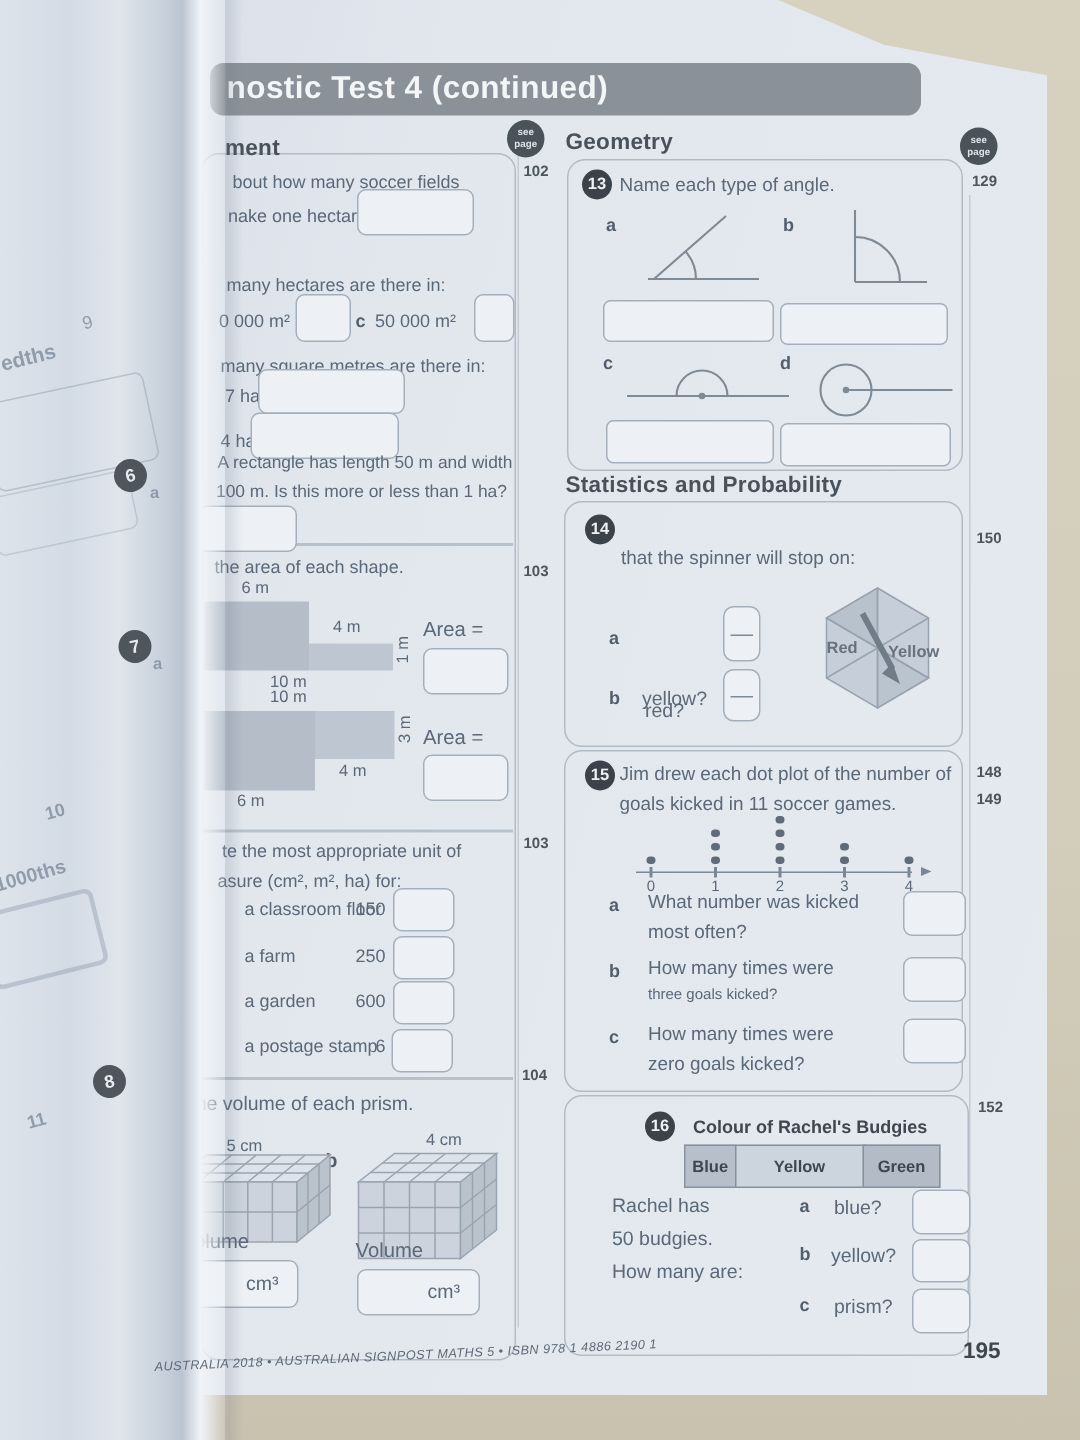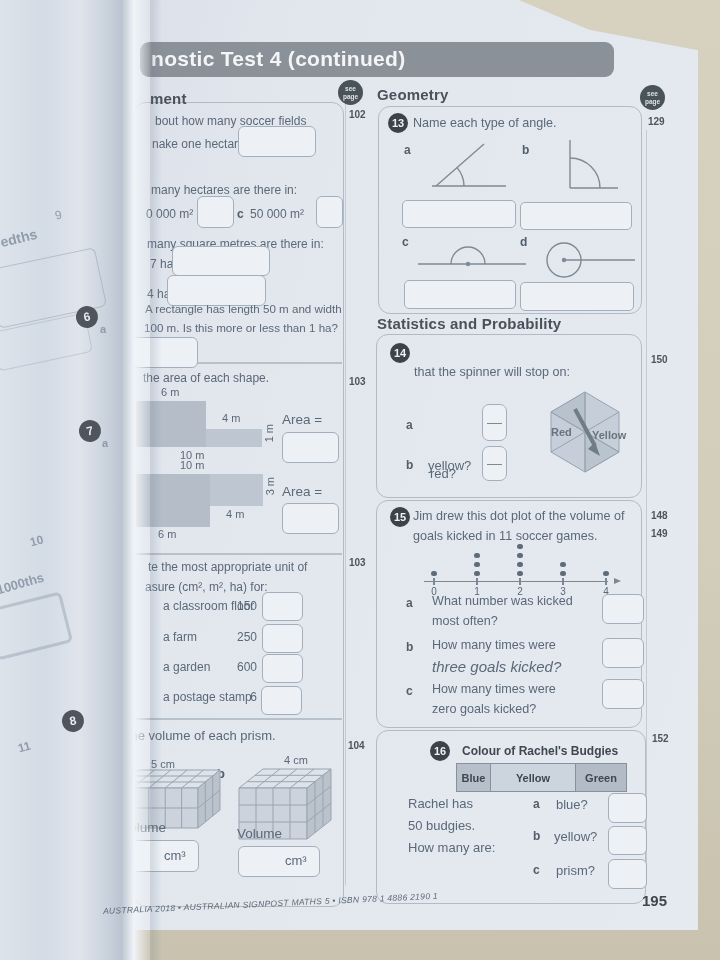--- a/index.html
+++ b/index.html
@@ -138,21 +138,21 @@
   <div class="t" style="left:235px;top:630px;width:22px;text-align:right;">250</div>
   <div class="inbox" style="left:262px;top:624px;width:39px;height:27px;"></div>
   <div class="t" style="left:163px;top:660px;">a garden</div>
   <div class="t" style="left:235px;top:660px;width:22px;text-align:right;">600</div>
   <div class="inbox" style="left:262px;top:654px;width:39px;height:27px;"></div>
   <div class="t" style="left:163px;top:690px;">a postage stamp</div>
   <div class="t" style="left:235px;top:690px;width:22px;text-align:right;">6</div>
   <div class="inbox" style="left:261px;top:686px;width:39px;height:27px;"></div>
 
   <div class="t" style="left:116px;top:728px;font-size:13px;">d the volume of each prism.</div>
-  <div class="ref" style="left:348px;top:740px;">104</div>
+  <div class="ref" style="left:348px;top:712px;">104</div>
   <div class="t sm" style="left:151px;top:758px;">5 cm</div>
   <div class="t letter" style="left:217px;top:766px;font-size:13px;">b</div>
   <div class="t sm" style="left:284px;top:754px;">4 cm</div>
 
   <svg style="left:112px;top:766px;" width="112" height="64" viewBox="0 0 112 64">
     <g stroke="#99a4b0" stroke-width="1">
       <polygon points="4,22 86,22 108,4 26,4" fill="#dde3ea"></polygon>
       <polygon points="4,22 86,22 86,62 4,62" fill="#ccd3dc"></polygon>
       <polygon points="86,22 108,4 108,44 86,62" fill="#bac2cc"></polygon>
       <line x1="20.4" y1="22" x2="20.4" y2="62"></line>
@@ -279,21 +279,21 @@
     <line x1="30" y1="19" x2="50" y2="56" stroke="#717c89" stroke-width="4"></line>
     <polygon points="55,66 43,59 50,52" fill="#717c89"></polygon>
   </svg>
   <div class="t bold" style="left:551px;top:426px;font-size:11px;color:#68737f;">Red</div>
   <div class="t bold" style="left:592px;top:429px;font-size:11px;color:#68737f;">Yellow</div>
 
   <div class="qbox" style="left:376px;top:500px;width:264px;height:226px;"></div>
   <div class="badge" style="left:390px;top:507px;">15</div>
   <div class="ref" style="left:651px;top:510px;">148</div>
   <div class="ref" style="left:651px;top:528px;">149</div>
-  <div class="t" style="left:413px;top:509px;font-size:12.6px;">Jim drew this dot plot of the volume of</div>
+  <div class="t" style="left:413px;top:509px;font-size:12.6px;">Jim drew each dot plot of the number of</div>
   <div class="t" style="left:413px;top:529px;font-size:12.6px;">goals kicked in 11 soccer games.</div>
   <div class="dotplot">
     <div class="dp-axis"></div>
     <div class="dp-arrow"></div>
   <div class="dp-col" style="left: 4px;">
         <div class="dp-tick"></div>
         <div class="dp-lbl">0</div>
         <div class="dp-dot" style="bottom: 18px;"></div>
       </div>
       <div class="dp-col" style="left: 47px;">
@@ -322,21 +322,21 @@
         <div class="dp-lbl">4</div>
         <div class="dp-dot" style="bottom: 18px;"></div>
       </div>
     </div>
   <div class="t letter" style="left:406px;top:596px;">a</div>
   <div class="t" style="left:432px;top:594px;font-size:12.6px;">What number was kicked</div>
   <div class="t" style="left:432px;top:614px;font-size:12.6px;">most often?</div>
   <div class="inbox" style="left:602px;top:594px;width:40px;height:28px;"></div>
   <div class="t letter" style="left:406px;top:640px;">b</div>
   <div class="t" style="left:432px;top:638px;font-size:12.6px;">How many times were</div>
-  <div class="t" style="left:432px;top:658px;font-size:15px;font-style:italic;">three goals kicked?</div>
+  <div class="t" style="left:432px;top:658px;font-size:10px;">three goals kicked?</div>
   <div class="inbox" style="left:602px;top:638px;width:40px;height:28px;"></div>
   <div class="t letter" style="left:406px;top:684px;">c</div>
   <div class="t" style="left:432px;top:682px;font-size:12.6px;">How many times were</div>
   <div class="t" style="left:432px;top:702px;font-size:12.6px;">zero goals kicked?</div>
   <div class="inbox" style="left:602px;top:679px;width:40px;height:28px;"></div>
 
   <div class="qbox" style="left:376px;top:730px;width:268px;height:172px;"></div>
   <div class="ref" style="left:652px;top:733px;">152</div>
   <div class="badge" style="left:430px;top:741px;">16</div>
   <div class="t bold" style="left:462px;top:744px;font-size:12px;color:#3f4750;">Colour of Rachel's Budgies</div>

